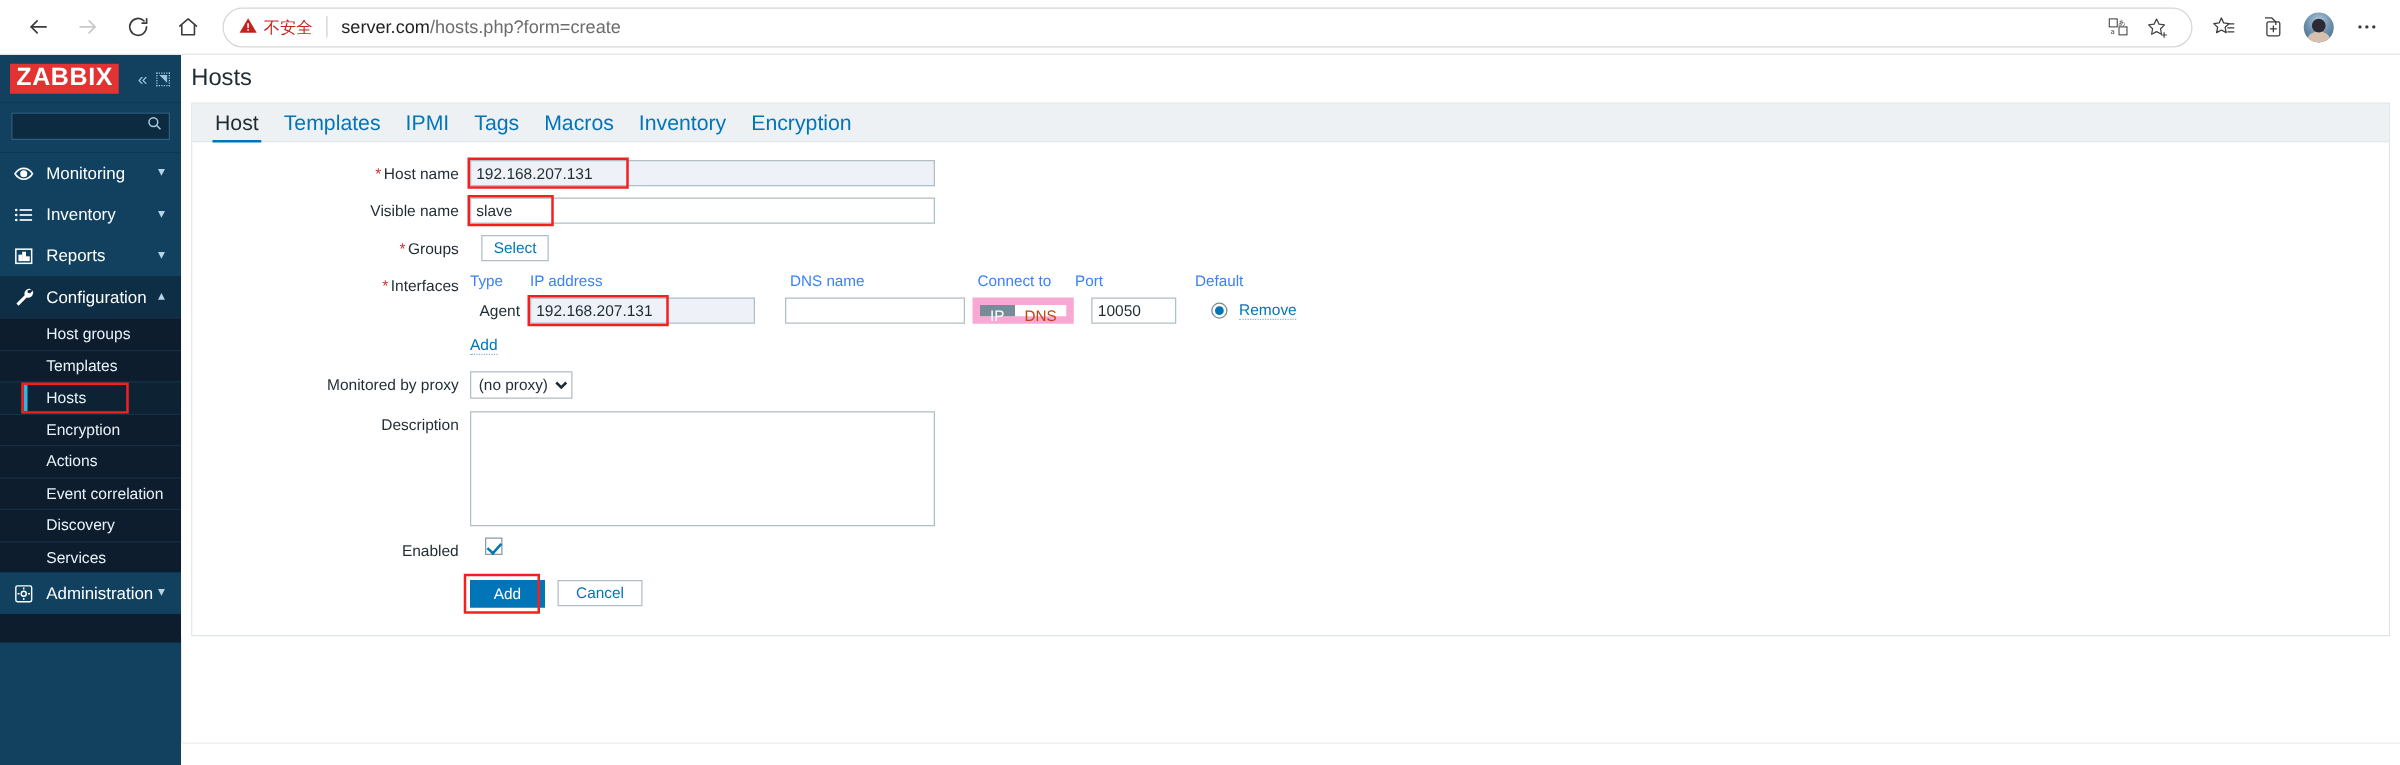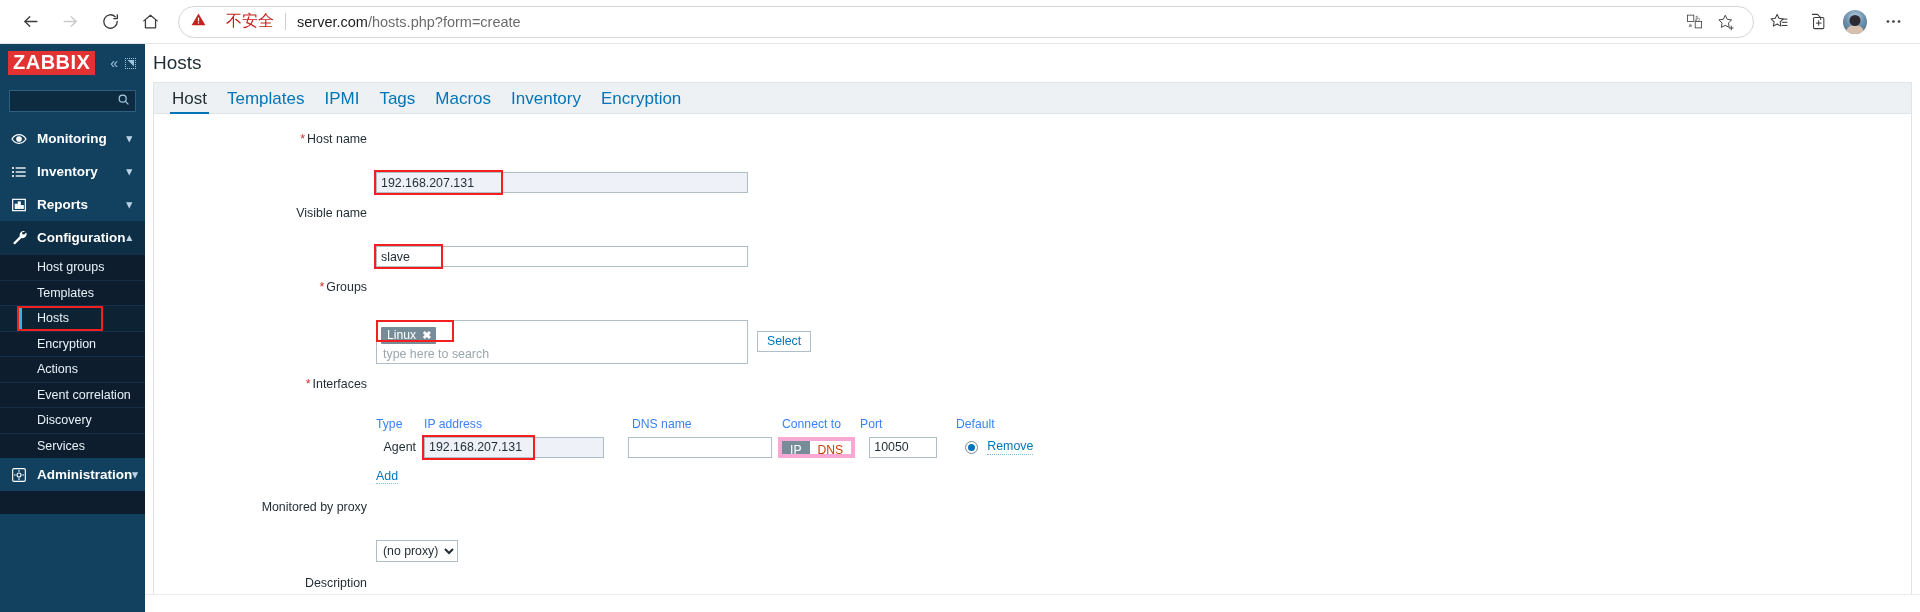--- a/index.html
+++ b/index.html
@@ -34,23 +34,23 @@
     margin: 0 8px;
     background: #ffffff;
     border: 1px solid #d6d6d6;
     border-radius: 16px;
     display: flex;
     align-items: center;
     padding: 0 12px;
     min-width: 0;
   }
   .sec-warn {
-    display: flex; align-items: center; gap: 20px;
+    display: flex; align-items: center; gap: 5px;
     color: #c5221f;
-    font-size: 16px;
+    font-size: 13px;
     white-space: nowrap;
     flex: none;
   }
   .sec-sep {
     width: 1px; height: 17px;
     background: #cfcfcf;
     margin: 0 11px;
     flex: none;
   }
   .url-text {
@@ -140,21 +140,20 @@
   }
   .sb-search .mag { margin-left: auto; color: #a8cde5; }
   .sb-menu { background: #11415f; }
   .sb-item {
     height: 33px;
     display: flex; align-items: center;
     padding-left: 11px;
     font-size: 13.5px;
     color: #ffffff;
     position: relative;
-    font-weight: bold;
   }
   .sb-item .ic {
     width: 20px; flex: none;
     display: flex; align-items: center; justify-content: flex-start;
     color: #ffffff;
   }
   .sb-item .lbl { margin-left: 6px; }
   .sb-item .caret {
     margin-left: auto; margin-right: 13px;
     color: #b9d4e6; font-size: 11px; line-height: 1;
@@ -227,21 +226,21 @@
   .frow { display: flex; align-items: flex-start; margin-bottom: 9px; }
   .flabel {
     width: 222px; flex: none;
     text-align: right;
     padding-right: 9px;
     font-size: 12.4px;
     color: #1f2c33;
     padding-top: 4px;
   }
   .req { color: #d42f2f; margin-right: 2px; }
-  .fctl { display: flex; align-items: center; margin-top: 44px; }
+  .fctl { display: flex; align-items: flex-start; }
 
   input[type=text], .txt {
     height: 21px;
     border: 1px solid #b0bec5;
     background: #ffffff;
     font-size: 12.4px;
     font-family: "Liberation Sans", sans-serif;
     color: #1f2c33;
     padding: 0 4px;
     outline: none;
@@ -305,21 +304,21 @@
   .ih-ip { width: 208px; }
   .ih-dns { width: 150px; }
   .ih-conn { width: 78px; }
   .ih-port { width: 96px; }
   .ih-def { width: 70px; }
   .iface-row { display: flex; align-items: center; margin-top: 6px; }
   .iface-type {
     width: 48px; text-align: right; padding-right: 8px;
     font-size: 12.4px; color: #1f2c33;
   }
-  .seg { display: flex; border: 4px solid #f9a8d4; height: 21px; }
+  .seg { display: flex; border: 6px solid #f9a8d4; height: 21px; }
   .seg div {
     font-size: 12.2px; padding: 0 8px; line-height: 19px;
     color: #c2410c;
   }
   .seg .on { background: #768d99; color: #ffffff; }
   .radio {
     width: 13px; height: 13px; border-radius: 50%;
     border: 1px solid #7a8a92; background: #ffffff;
     position: relative; display: inline-block;
   }
@@ -617,30 +616,20 @@
               <div class="redbox">
                 <input class="txt w-big" type="text" value="slave" style="">
                 <span class="rb" style="left:-2px; top:-2px; width:69px; height:25px;"></span>
               </div>
             </div>
           </div>
 
           <div class="frow">
             <div class="flabel"><span class="req">*</span><span>Groups</span></div>
             <div class="fctl">
-              <div class="redbox">
-                <div class="multiselect">
-                  <span class="chip">
-                    <span>Linux</span>
-                    <span class="x">✖</span>
-                  </span>
-                  <div class="ms-placeholder">type here to search</div>
-                </div>
-                <span class="rb" style="left:0px; top:0px; width:78px; height:22px;"></span>
-              </div>
               <div style="margin-left:9px;">
                 <span class="btn">Select</span>
               </div>
             </div>
           </div>
 
           <div class="frow" style="margin-bottom:4px;">
             <div class="flabel"><span class="req">*</span><span>Interfaces</span></div>
             <div class="fctl" style="display:block;">
               <div class="iface-head">

